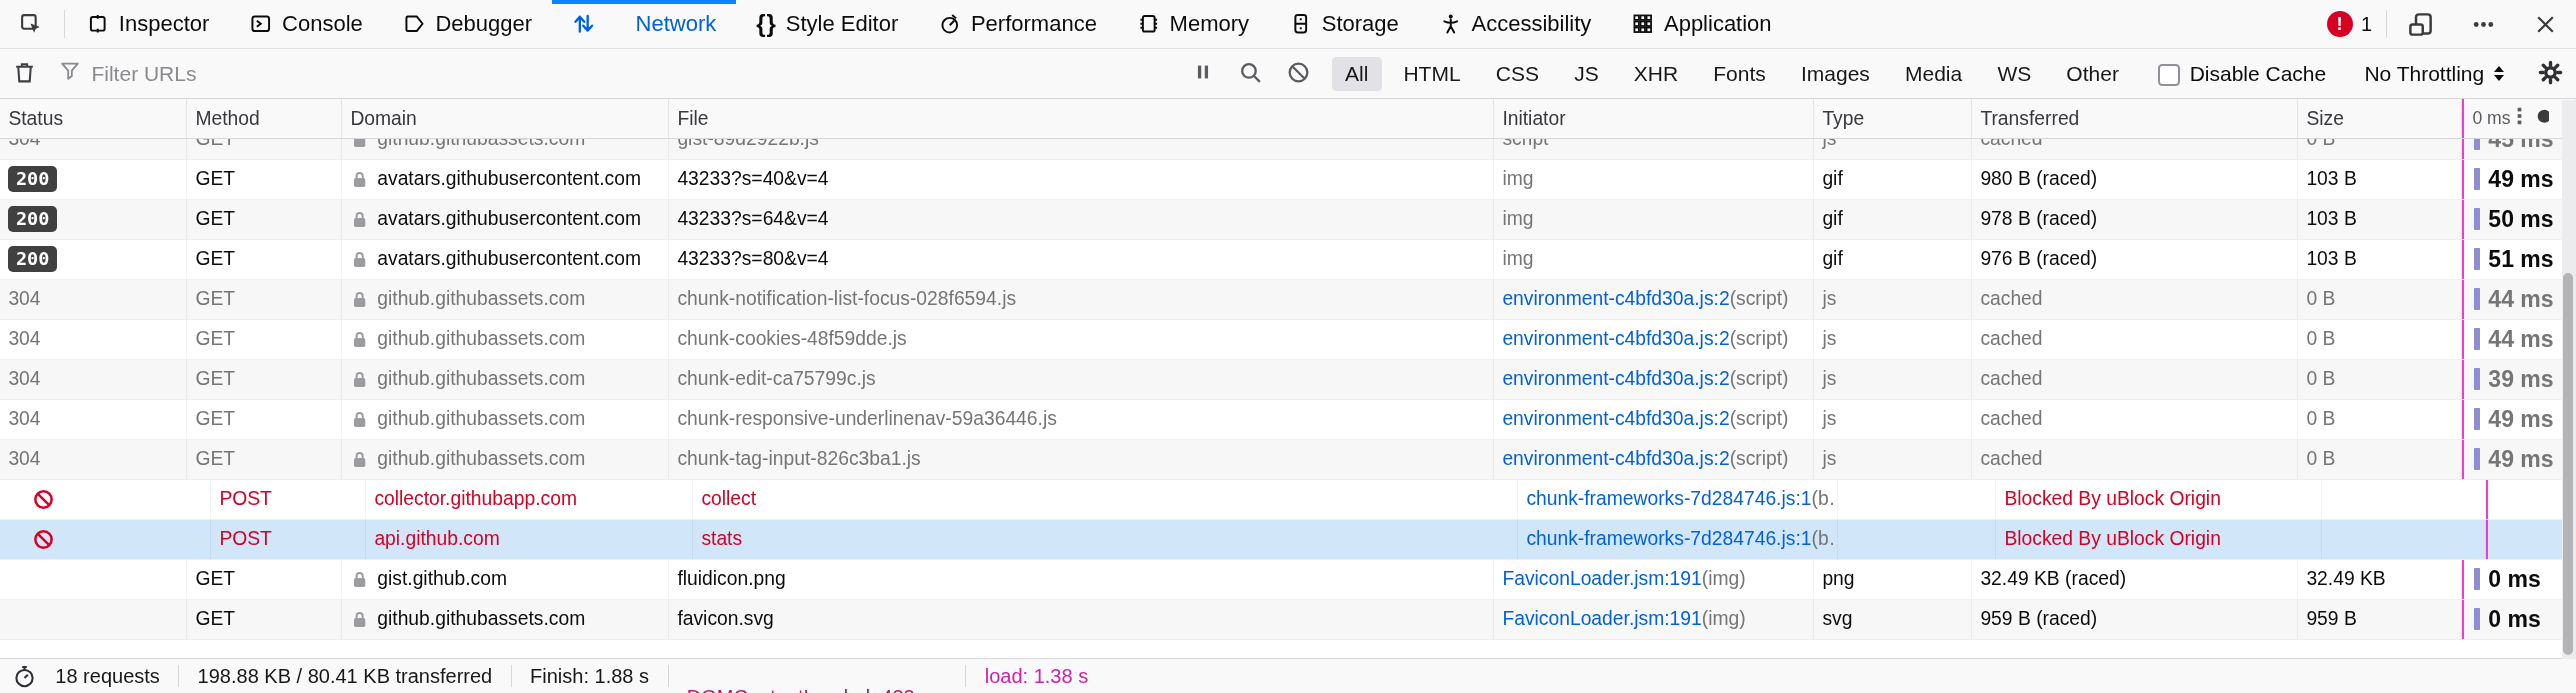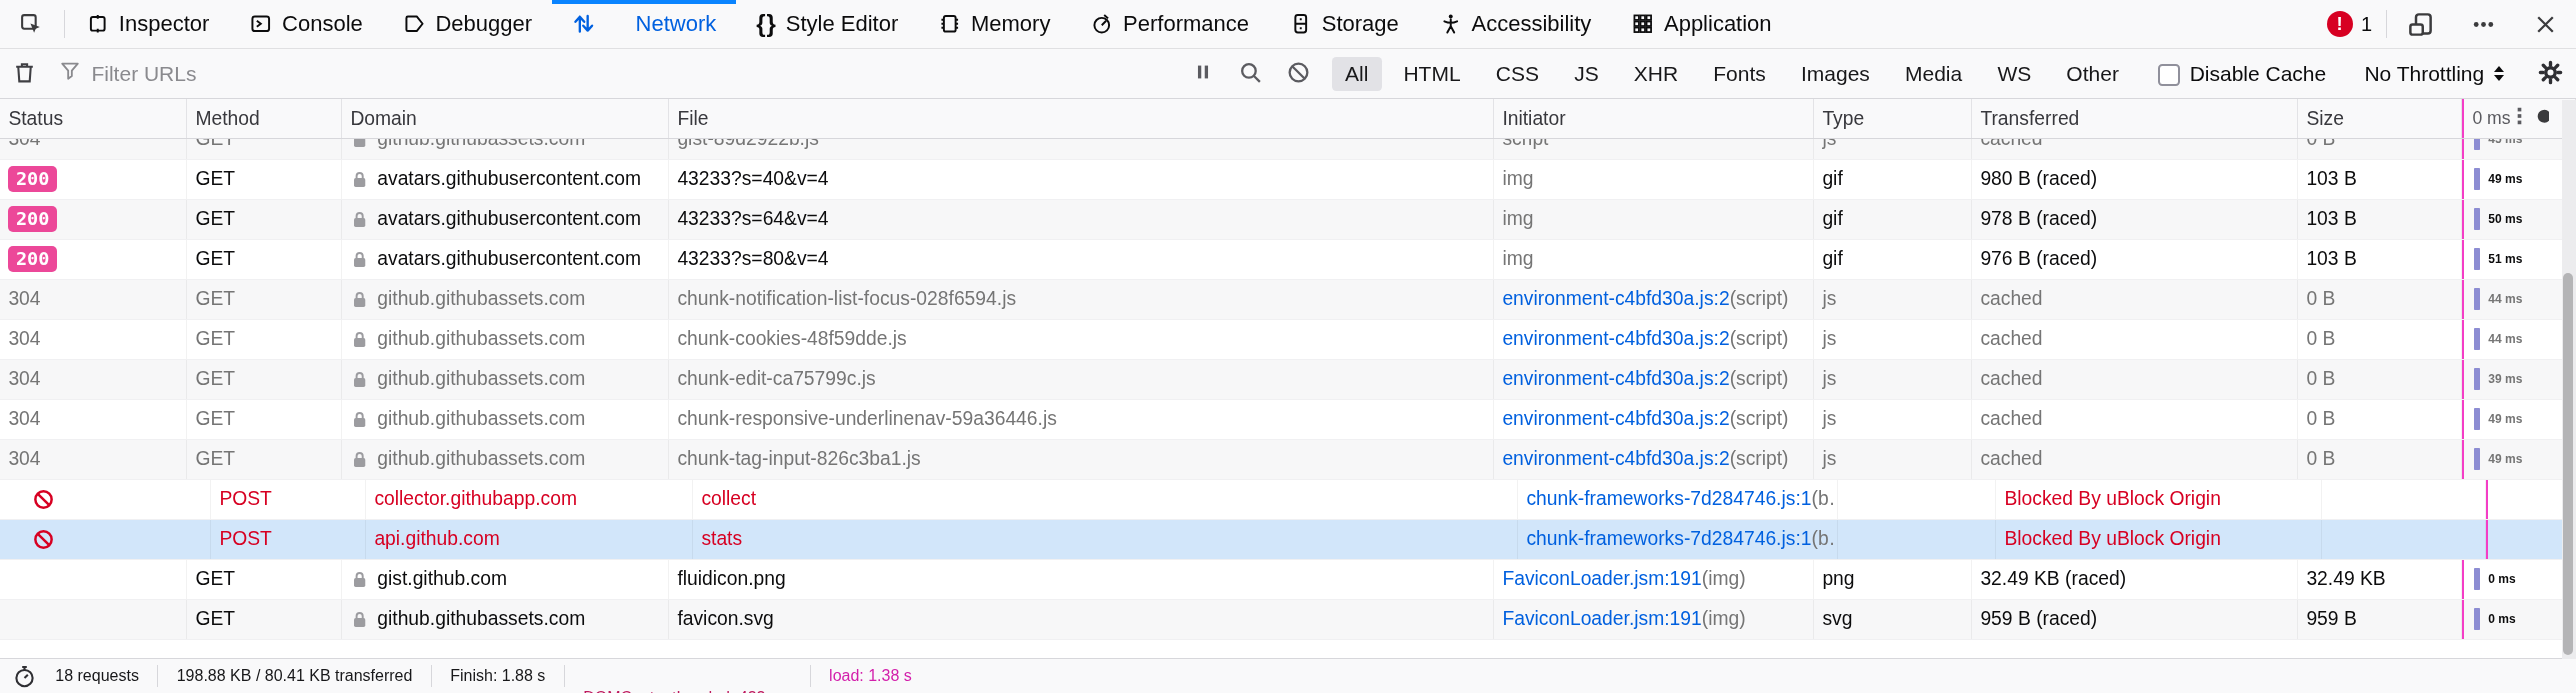--- a/index.html
+++ b/index.html
@@ -46,33 +46,33 @@
   .c-wf{flex:1; border-right:none; border-left:2.5px solid #f43dc6; position:relative;}
   .thead .c-wf { color:#5a5a5f; font-size:17.6px; }
   .wf-tools { margin-left:auto; display:flex; align-items:center; gap:8.4px; padding-right:20px; }
   .rows { height:519px; overflow:hidden; font-size:19.3px; }
   .row { display:flex; height:40px; border-bottom:0.8px solid #f0f0f2; background:#fff; }
   .row.shaded { background:#f7f7f8; }
   .row.selected { background:#d2e6fa !important; }
   .row.clipped { margin-top:-19.3px; }
   .row.muted { color:#757575; }
   .row.error { color:#d70022;padding-left:24px; }
-  .badge { background:#ec4899; color:#fff; font-family:"DejaVu Sans Mono", monospace; font-size:18.5px; font-weight:bold; padding:1.7px 7.6px; border-radius:5px; line-height:1.2; }
+  .badge { background:#404040; color:#fff; font-family:"DejaVu Sans Mono", monospace; font-size:18.5px; font-weight:bold; padding:1.7px 7.6px; border-radius:5px; line-height:1.2; }
   .lock { margin-right:7.6px; flex:none; color:#9c9ca0; display:flex; }
   .link { color:#0060df; }
   .suffix { color:#757575; }
   .row.error .suffix { color:#757575; }
   .bar { width:5.9px; height:22px; background:#8d8dd3; margin:0 8.4px 0 1.7px; border-radius:0.8px; flex:none; }
-  .time { font-weight:700; font-size:12px; }
+  .time { font-weight:700; font-size:23px; }
   .row.muted .time { color:#757575; font-weight:600; }
   
   .vscroll { position:absolute; top:100px; right:0; width:14.3px; height:559px; background:#ececee; }
   .vthumb { position:absolute; left:1.7px; top:173px; width:10px; height:382px; background:#b4b4b6; border-radius:5.9px; }
   
-  .statusbar { height:35px; display:flex; align-items:center; background:#f9f9fa; border-top:0.8px solid #d7d7db; font-size:16px; color:#18181a; padding-left:11.8px; }
+  .statusbar { height:35px; display:flex; align-items:center; background:#f9f9fa; border-top:0.8px solid #d7d7db; font-size:20px; color:#18181a; padding-left:11.8px; }
   .sb-item { margin:0 18.5px; white-space:nowrap; }
   .sb-sep { width:0.8px; height:22px; background:#d7d7db; }
   .sb-dcl { color:#be185d;margin-top:43px; }
   .sb-load { color:#d31fab; }
 </style>
 </head>
 <body>
 
 <div class="devtools">
 
@@ -122,34 +122,34 @@
         </span>
       <span>Network</span>
     </div>
     <div class="tab">
       <span class="brace">{}</span>
       <span>Style Editor</span>
     </div>
     <div class="tab">
       <span>
           <svg width="23.5" height="23.5" viewBox="0 0 24 24" fill="none" stroke="currentColor" stroke-width="2">
+            <circle cx="12" cy="13.5" r="7.5"></circle>
+            <path d="M12 13.5 L16.5 9 M14.5 3 l4 3.5"></path>
+          </svg>
+        </span>
+      <span>Performance</span>
+    </div>
+    <div class="tab">
+      <span>
+          <svg width="23.5" height="23.5" viewBox="0 0 24 24" fill="none" stroke="currentColor" stroke-width="2">
             <rect x="6" y="4" width="12" height="16" rx="2"></rect>
             <path d="M6 8 H3.5 M6 12 H3.5 M6 16 H3.5 M20.5 8 H18 M20.5 12 H18 M20.5 16 H18"></path>
           </svg>
         </span>
       <span>Memory</span>
-    </div>
-    <div class="tab">
-      <span>
-          <svg width="23.5" height="23.5" viewBox="0 0 24 24" fill="none" stroke="currentColor" stroke-width="2">
-            <circle cx="12" cy="13.5" r="7.5"></circle>
-            <path d="M12 13.5 L16.5 9 M14.5 3 l4 3.5"></path>
-          </svg>
-        </span>
-      <span>Performance</span>
     </div>
     <div class="tab">
       <span>
           <svg width="23.5" height="23.5" viewBox="0 0 24 24" fill="none" stroke="currentColor" stroke-width="2">
             <rect x="6.5" y="3" width="11" height="18" rx="2.5"></rect>
             <path d="M6.5 12 h11 M11 7.5 h2 M11 16.5 h2"></path>
           </svg>
         </span>
       <span>Storage</span>
     </div>

